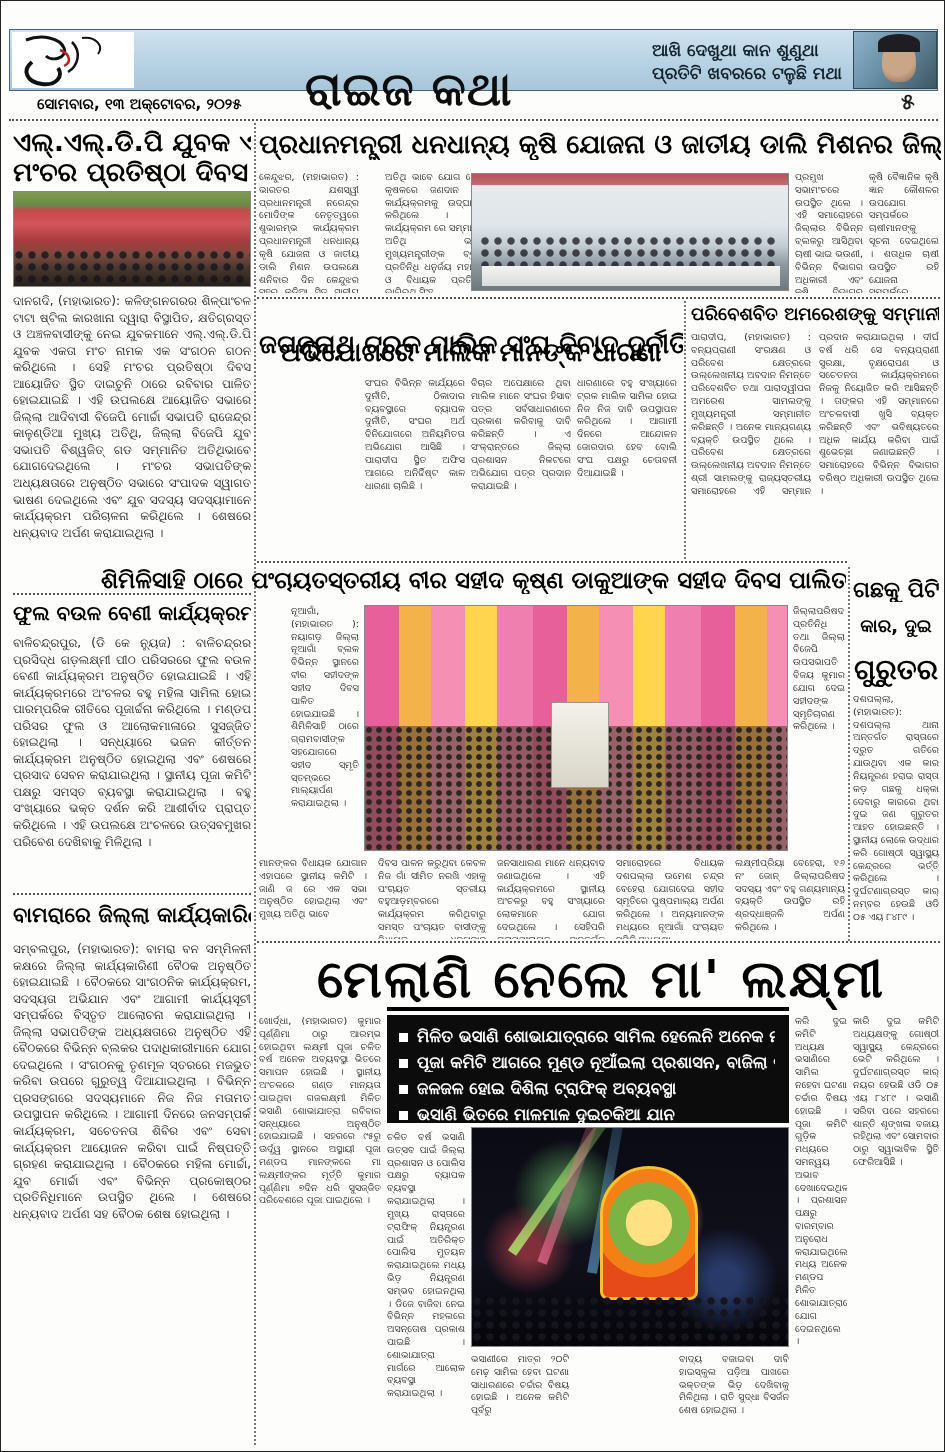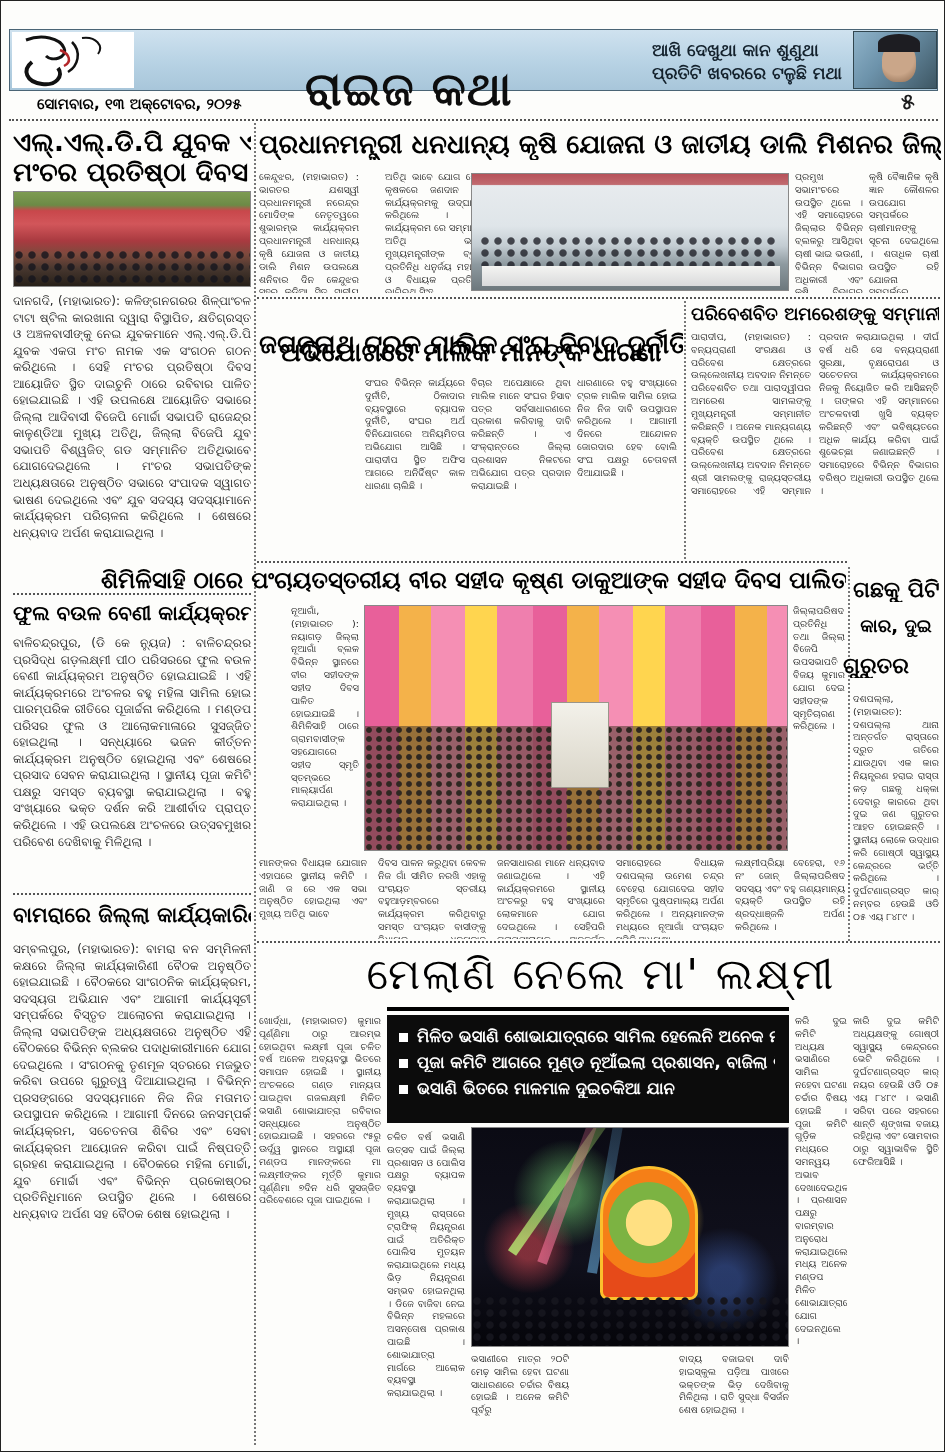--- a/index.html
+++ b/index.html
@@ -42,21 +42,21 @@
      background:radial-gradient(circle at 50% 42%,#ffe082 0 26%,#7cb342 27% 46%,#f57f17 47% 62%,#e64a19 63% 100%);
      border:3px solid #fbc02d;}
   .monument{position:absolute;background:linear-gradient(180deg,#f3f1ea,#d9d5c8);border:1px solid #9a958a;}
   .figure-band{background-image:radial-gradient(circle at 5px 5px,#15151d 3.2px,rgba(0,0,0,0) 4.2px);
      background-size:13px 12px;}
   
   #bullet-box{background:#0c0c0c;color:#fff;padding:10px 14px 8px 12px;}
   .bullet-row{display:flex;align-items:flex-start;margin:2px 0 7px 0;}
   .bullet-sq{width:9px;height:9px;background:#fff;margin:6px 9px 0 0;flex:0 0 auto;}
   .bullet-txt{font-size:16.5px;font-weight:bold;white-space:nowrap;overflow:hidden;}
-  #laxmi-head{font-size:43px;font-weight:400;letter-spacing:2px;}
+  #laxmi-head{font-size:52px;font-weight:700;letter-spacing:2px;}
   #pgnum{font-size:22px;font-weight:bold;}
 </style>
 </head>
 <body>
 
 <div id="page">
 
   <div id="masthead" class="abs" style="left:8px;top:28px;width:929px;height:62px;">
     <div class="abs photo ph-sketch" style="left:2px;top:2px;width:122px;height:56px;border:none;">
       <svg width="122" height="56" viewBox="0 0 122 56">
@@ -128,37 +128,41 @@
   <div class="abs bt-sm" style="left:792px;top:604px;width:52px;height:246px;">ଜିଲ୍ଲାପରିଷଦ ପ୍ରତିନିଧି ତଥା ଜିଲ୍ଲା ବିଜେପି ଉପସଭାପତି ବିଜୟ କୁମାର ଯୋଗ ଦେଇ ସହୀଦଙ୍କ ସ୍ମୃତିଚାରଣ କରିଥିଲେ ।</div>
   <div class="abs bt-sm" style="left:258px;top:856px;width:108px;height:82px;">ମାନଙ୍କର ବିଧାୟକ ଯୋଗାନ ଏହାପରେ ସ୍ଥାନୀୟ କମିଟି । ଜାଣି ଜ ରେ ଏକ ସଭା ଅନୁଷ୍ଠିତ ହୋଇଥିଲା ଏବଂ ମୁଖ୍ୟ ଅତିଥି ଭାବେ</div>
   <div class="abs bt-sm" style="left:377px;top:856px;width:108px;height:82px;">ଦିବସ ପାଳନ କରୁଥିବା କେବଳ ନିଜ ଗାଁ ସୀମିତ ନରଖି ଏହାକୁ ପଂଚାୟତ ସ୍ତରୀୟ ବହୁଆଡ଼ମ୍ବରରେ କାର୍ଯ୍ୟକ୍ରମ କରିଥିବାରୁ ସମସ୍ତ ପଂଚାୟତ ବାସୀଙ୍କୁ ବିଧାୟକ ଧନ୍ୟବାଦ ଜଣାଇଥିଲେ । ଏହାକୁ</div>
   <div class="abs bt-sm" style="left:496px;top:856px;width:108px;height:82px;">ଜନସାଧାରଣ ମାନେ ଧନ୍ୟବାଦ ଜଣାଇଥିଲେ । ଏହି କାର୍ଯ୍ୟକ୍ରମରେ ସ୍ଥାନୀୟ ଅଂଚଳରୁ ବହୁ ସଂଖ୍ୟାରେ ଲୋକମାନେ ଯୋଗ ଦେଇଥିଲେ । ସେହିପରି ଗ୍ରାମପଂଚାୟତ ଅନ୍ତର୍ଗତ ସ୍ୱାଧୀନତା</div>
   <div class="abs bt-sm" style="left:615px;top:856px;width:108px;height:82px;">ସମାରୋହରେ ବିଧାୟକ ଦଶପଲ୍ଲା ଉମେଶ ଚନ୍ଦ୍ର ବେହେରା ଯୋଗଦେଇ ସହୀଦ ସ୍ମୃତିରେ ପୁଷ୍ପମାଲ୍ୟ ଅର୍ପଣ କରିଥିଲେ । ଅନ୍ୟମାନଙ୍କ ମଧ୍ୟରେ ନୂଆଗାଁ ପଂଚାୟତ ସମିତି ଅଧ୍ୟକ୍ଷା</div>
   <div class="abs bt-sm" style="left:734px;top:856px;width:110px;height:82px;">ଲକ୍ଷ୍ମୀପ୍ରିୟା ବେହେରା, ୧୬ ନଂ ଜୋନ୍ ଜିଲ୍ଲାପରିଷଦ ସଦସ୍ୟ ଏବଂ ବହୁ ଗଣ୍ୟମାନ୍ୟ ବ୍ୟକ୍ତି ଉପସ୍ଥିତ ରହି ଶ୍ରଦ୍ଧାଞ୍ଜଳି ଅର୍ପଣ କରିଥିଲେ ।</div>
   <div class="abs dot-v" style="left:847px;top:566px;height:374px;"></div>
 
   <div class="abs hl" style="left:852px;top:576px;width:86px;font-size:22px;">ଗଛକୁ ପିଟିଲା</div>
   <div class="abs hl" style="left:852px;top:614px;width:86px;font-size:18px;">କାର, ଦୁଇ</div>
-  <div class="abs hl" style="left:832px;top:652px;width:86px;font-size:22px;">ଗୁରୁତର</div>
+  <div class="abs hl" style="left:852px;top:652px;width:86px;font-size:28px;">ଗୁରୁତର</div>
   <div class="abs bt-sm" style="left:852px;top:692px;width:86px;height:246px;">ଦଶପଲ୍ଲା, (ମହାଭାରତ): ଦଶପଲ୍ଲା ଥାନା ଅନ୍ତର୍ଗତ ରାସ୍ତାରେ ଦ୍ରୁତ ଗତିରେ ଯାଉଥିବା ଏକ କାର ନିୟନ୍ତ୍ରଣ ହରାଇ ରାସ୍ତା କଡ଼ ଗଛକୁ ଧକ୍କା ଦେବାରୁ କାରରେ ଥିବା ଦୁଇ ଜଣ ଗୁରୁତର ଆହତ ହୋଇଛନ୍ତି । ସ୍ଥାନୀୟ ଲୋକେ ଉଦ୍ଧାର କରି ଗୋଷ୍ଠୀ ସ୍ୱାସ୍ଥ୍ୟ କେନ୍ଦ୍ରରେ ଭର୍ତ୍ତି କରିଥିଲେ । ଦୁର୍ଘଟଣାଗ୍ରସ୍ତ କାର୍ ନମ୍ବର ହେଉଛି ଓଡି ୦୫ ଏୟ ୮୪୮୯ ।</div>
 
   <div class="abs dot-h" style="left:256px;top:940px;width:683px;"></div>
   <div class="abs hl" id="laxmi-head" style="left:262px;top:948px;width:676px;">ମେଲାଣି ନେଲେ ମା' ଲକ୍ଷ୍ମୀ</div>
   <div class="abs" style="left:386px;top:1006px;width:402px;height:4px;background:#000;"></div>
 
   <div class="abs bt-sm" style="left:258px;top:1014px;width:122px;height:430px;">ଖୋର୍ଦ୍ଧା, (ମହାଭାରତ) କୁମାର ପୂର୍ଣ୍ଣିମା ଠାରୁ ଆରମ୍ଭ ହୋଇଥିବା ଲକ୍ଷ୍ମୀ ପୂଜା ଚଳିତ ବର୍ଷ ଅନେକ ଅବ୍ୟବସ୍ଥା ଭିତରେ ସମାପନ ହୋଇଛି । ସ୍ଥାନୀୟ ଅଂଚଳରେ ଗଣ୍ଡ ମାନ୍ୟତା ପାଇଥିବା ଗଜଲକ୍ଷ୍ମୀ ମିଳିତ ଭସାଣି ଶୋଭାଯାତ୍ରା ରବିବାର ସନ୍ଧ୍ୟାରେ ଅନୁଷ୍ଠିତ ହୋଇଯାଇଛି । ସହରରେ ୯୫ରୁ ଊର୍ଦ୍ଧ୍ୱ ସ୍ଥାନରେ ଅସ୍ଥାୟୀ ପୂଜା ମଣ୍ଡପ ମାନଙ୍କରେ ମା ଲକ୍ଷ୍ମୀଙ୍କର ମୂର୍ତ୍ତି କୁମାର ପୂର୍ଣ୍ଣିମା ୭ଦିନ ଧରି ସୁସଜ୍ଜିତ ପରିବେଶରେ ପୂଜା ପାଇଥିଲେ ।</div>
 
   <div id="bullet-box" class="abs" style="left:386px;top:1014px;width:402px;height:108px;">
     <div class="bullet-row">
         <span class="bullet-sq"></span>
         <span class="bullet-txt">ମିଳିତ ଭସାଣି ଶୋଭାଯାତ୍ରାରେ ସାମିଲ ହେଲେନି ଅନେକ ମଣ୍ଡପ</span>
       </div>
     <div class="bullet-row">
         <span class="bullet-sq"></span>
         <span class="bullet-txt">ପୂଜା କମିଟି ଆଗରେ ମୁଣ୍ଡ ନୂଆଁଇଲା ପ୍ରଶାସନ, ବାଜିଲା ଡିଜେ</span>
+      </div>
+    <div class="bullet-row">
+        <span class="bullet-sq"></span>
+        <span class="bullet-txt">ଜଳଜଳ ହୋଇ ଦିଶିଲା ଟ୍ରାଫିକ୍ ଅବ୍ୟବସ୍ଥା</span>
       </div>
     <div class="bullet-row">
         <span class="bullet-sq"></span>
         <span class="bullet-txt">ଭସାଣି ଭିତରେ ମାଳମାଳ ଦୁଇଚକିଆ ଯାନ</span>
       </div>
   </div>
 
   <div class="abs bt-sm" style="left:386px;top:1130px;width:78px;height:314px;">ଚଳିତ ବର୍ଷ ଭସାଣି ଉତ୍ସବ ପାଇଁ ଜିଲ୍ଲା ପ୍ରଶାସନ ଓ ପୋଲିସ ପକ୍ଷରୁ ବ୍ୟାପକ ବ୍ୟବସ୍ଥା କରାଯାଇଥିଲା । ମୁଖ୍ୟ ରାସ୍ତାରେ ଟ୍ରାଫିକ୍ ନିୟନ୍ତ୍ରଣ ପାଇଁ ଅତିରିକ୍ତ ପୋଲିସ ମୁତୟନ କରାଯାଇଥିଲେ ମଧ୍ୟ ଭିଡ଼ ନିୟନ୍ତ୍ରଣ ସମ୍ଭବ ହୋଇନଥିଲା । ଡିଜେ ବାଜିବା ନେଇ ବିଭିନ୍ନ ମହଲରେ ଅସନ୍ତୋଷ ପ୍ରକାଶ ପାଇଛି । ଶୋଭାଯାତ୍ରା ମାର୍ଗରେ ଆଲୋକ ବ୍ୟବସ୍ଥା କରାଯାଇଥିଲା ।</div>
 
   <div class="abs photo ph-night" style="left:470px;top:1126px;width:318px;height:220px;">

